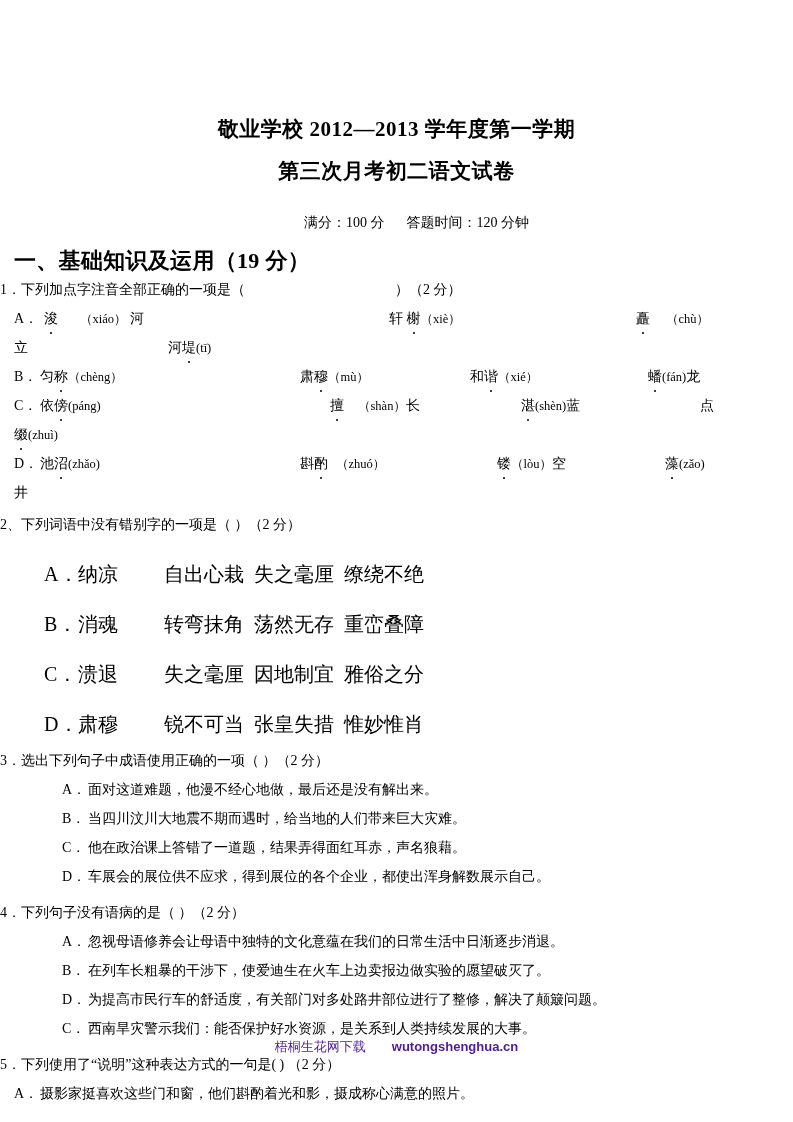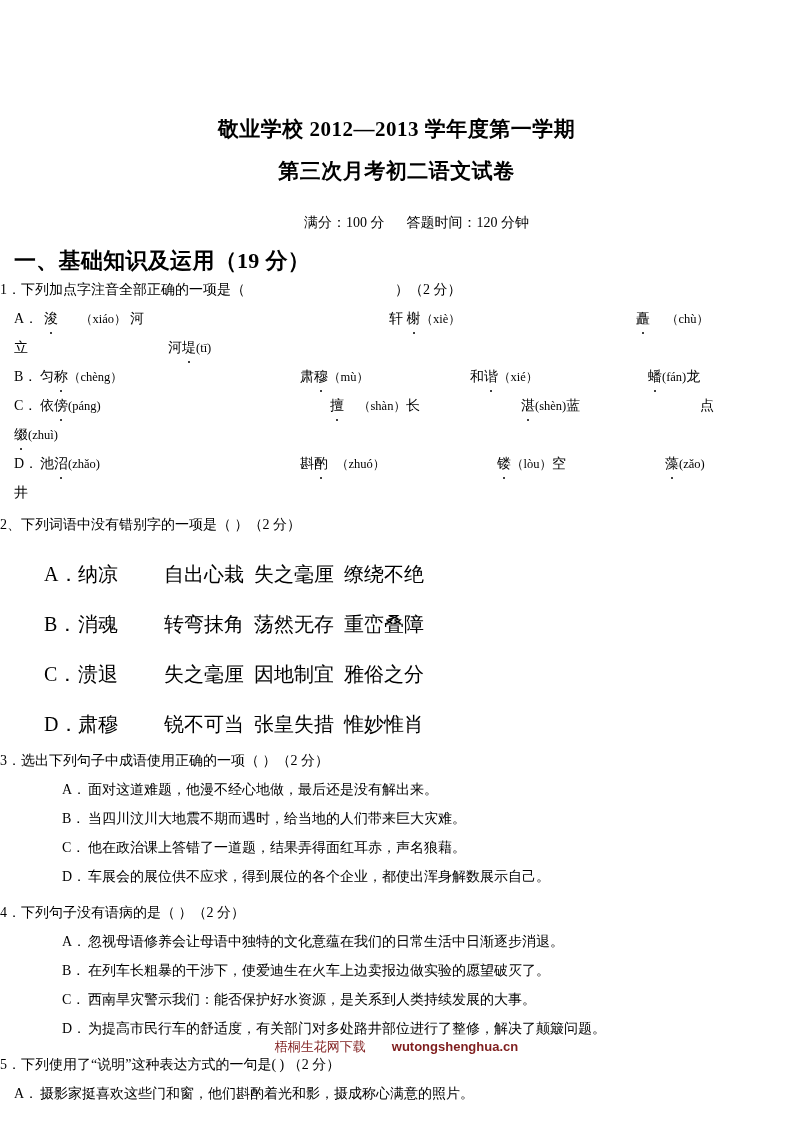--- a/index.html
+++ b/index.html
@@ -117,21 +117,21 @@
   .sent-row .slabel { display: inline-block; width: 26px; }
 
   
   .footer {
     position: absolute;
     left: 0;
     right: 0;
     top: 1038px;
     text-align: center;
     font-size: 13px;
-    color: #7f1d1d;
+    color: #4c1d95;
   }
   .footer .fgap { display: inline-block; width: 26px; }
   .footer .site { font-family: "Liberation Sans", sans-serif; font-weight: bold; }
 
   .spacer-4 { height: 4px; }
   .spacer-8 { height: 8px; }
 </style>
 </head>
 <body>
 
@@ -231,24 +231,24 @@
   <div class="spacer-8"></div>
 
   <div class="q-stem">4．下列句子没有语病的是（       ）（2 分）</div>
   <div class="sent-row">
     <span class="slabel">A．</span><span>忽视母语修养会让母语中独特的文化意蕴在我们的日常生活中日渐逐步消退。</span>
   </div>
   <div class="sent-row">
     <span class="slabel">B．</span><span>在列车长粗暴的干涉下，使爱迪生在火车上边卖报边做实验的愿望破灭了。</span>
   </div>
   <div class="sent-row">
+    <span class="slabel">D．</span><span>为提高市民行车的舒适度，有关部门对多处路井部位进行了整修，解决了颠簸问题。</span>
+  </div>
+  <div class="sent-row">
     <span class="slabel">C．</span><span>西南旱灾警示我们：能否保护好水资源，是关系到人类持续发展的大事。</span>
-  </div>
-  <div class="sent-row">
-    <span class="slabel">D．</span><span>为提高市民行车的舒适度，有关部门对多处路井部位进行了整修，解决了颠簸问题。</span>
   </div>
 
   <div class="spacer-8"></div>
 
   <div class="q-stem">5．下列使用了“说明”这种表达方式的一句是(              )          （2 分）</div>
   <div class="sent-row" style="padding-left:14px;">
     <span class="slabel">A．</span><span>摄影家挺喜欢这些门和窗，他们斟酌着光和影，摄成称心满意的照片。</span>
   </div>
 
   <div class="footer">

